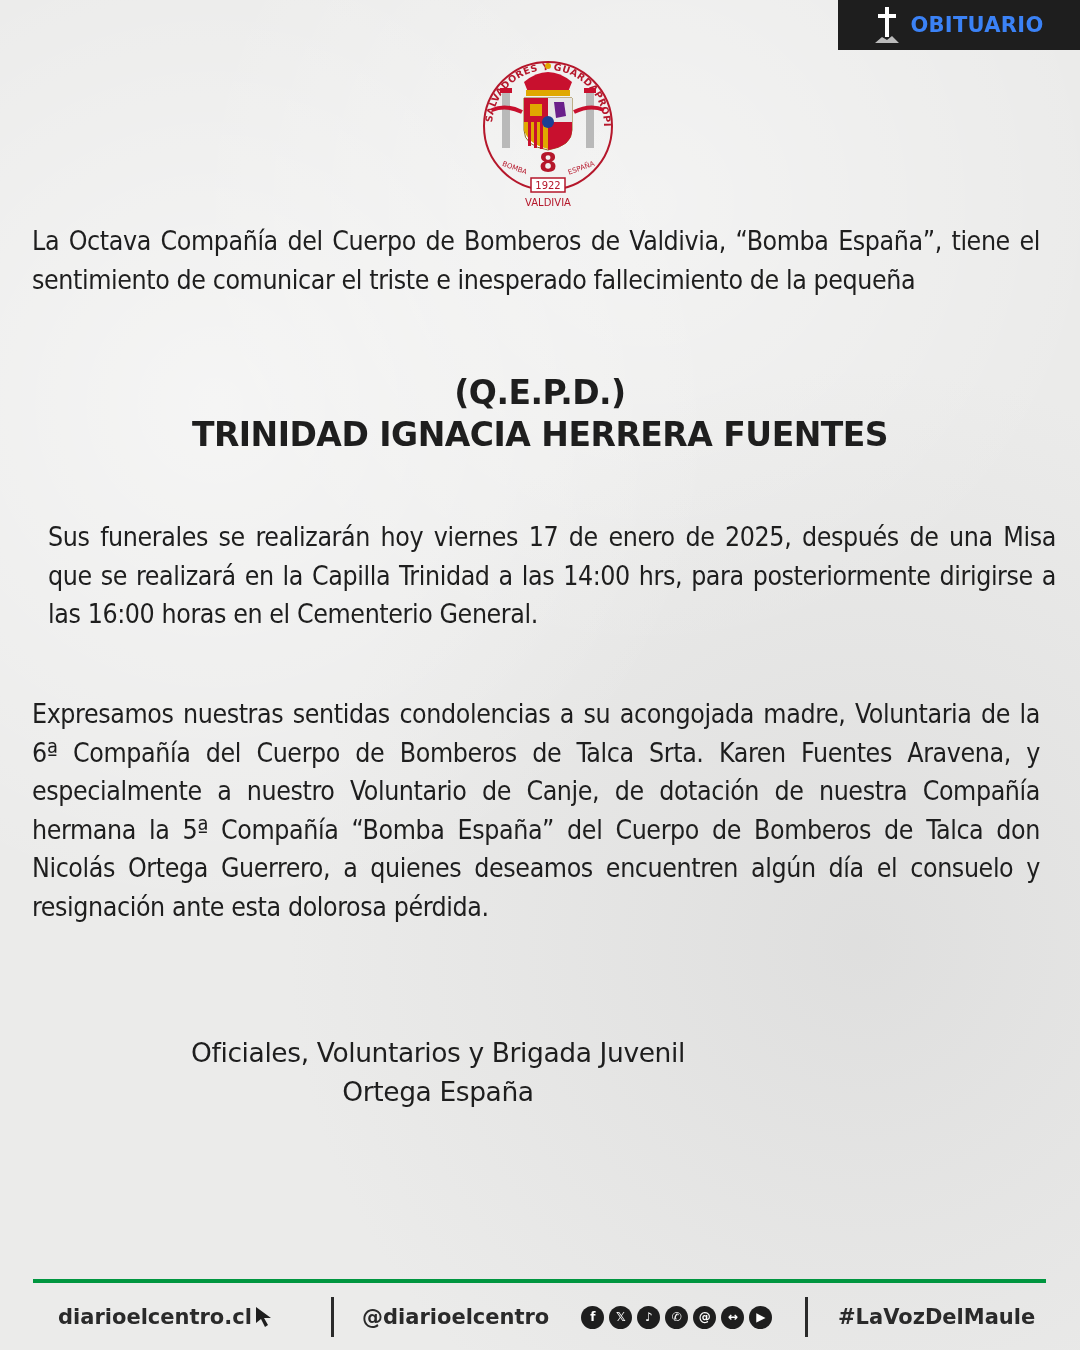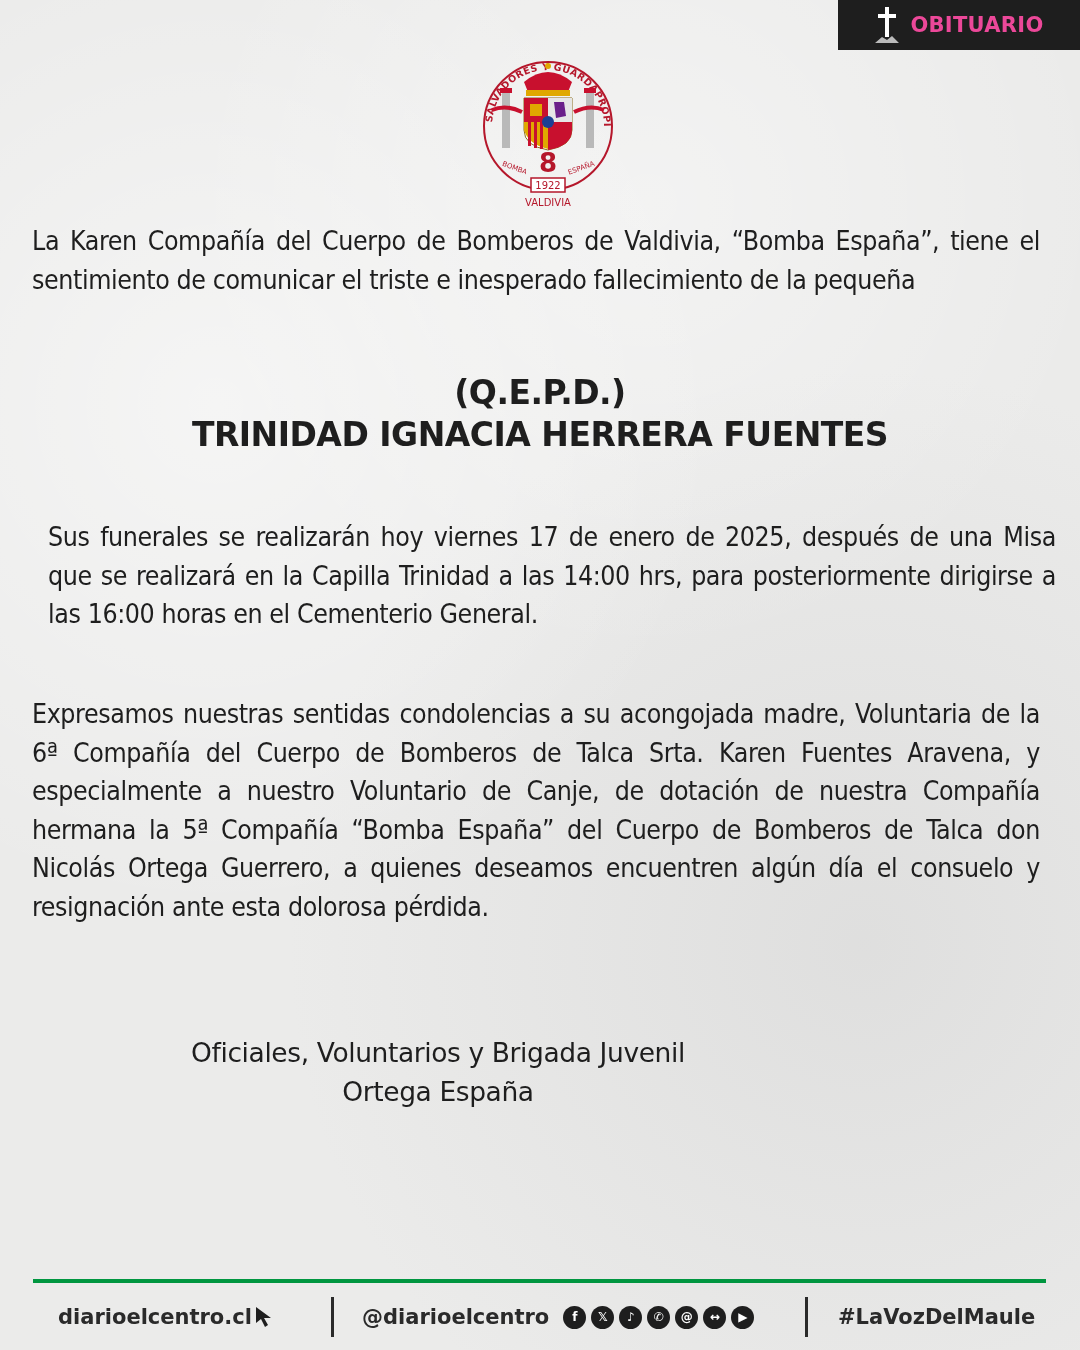--- a/index.html
+++ b/index.html
@@ -8,21 +8,21 @@
     background: #ebebea;
     background-image:
       radial-gradient(circle at 20% 30%, rgba(255,255,255,0.5) 0, transparent 40%),
       radial-gradient(circle at 80% 70%, rgba(200,200,200,0.35) 0, transparent 45%),
       radial-gradient(circle at 60% 15%, rgba(255,255,255,0.4) 0, transparent 35%);
     font-family: "DejaVu Sans", sans-serif;
     color: #1e1e1e;
   }
   .badge {
     position: absolute; top: 0; right: 0; width: 242px; height: 50px;
-    background: #1e1e1e; color: #ec4899; display: flex; align-items: center;
+    background: #1e1e1e; color: #3b82f6; display: flex; align-items: center;
     justify-content: center; gap: 10px; font-weight: bold; font-size: 21px;
     letter-spacing: 0.3px;
   }
   .badge svg { width: 26px; height: 40px; }
   .logo { position: absolute; left: 478px; top: 44px; width: 140px; height: 168px; }
   .text-block {
     position: absolute; left: 32px; width: 1008px;
     font-size: 26.5px; line-height: 38.5px; text-align: justify;
     font-family: "DejaVu Sans Condensed", "DejaVu Sans", sans-serif;
     font-stretch: condensed; letter-spacing: -0.4px;
@@ -43,21 +43,21 @@
     position: absolute; left: 33px; width: 1013px; top: 1279px; height: 4px;
     background: #009640;
   }
   .footer {
     position: absolute; left: 0; width: 1080px; top: 1292px; height: 50px;
     display: flex; align-items: center; font-weight: bold; font-size: 21px;
     color: #2a2a2a;
   }
   .footer .site { position: absolute; left: 58px; display: flex; align-items: center; gap: 2px; }
   .footer .sep { position: absolute; width: 3px; height: 40px; background: #2a2a2a; top: 5px; }
-  .footer .handle { position: absolute; left: 362px; display: flex; align-items: center; gap: 14px; }
+  .footer .handle { position: absolute; left: 362px; display: flex; align-items: center; gap: 32px; }
   .footer .icons { display: flex; gap: 5px; }
   .footer .icons span {
     width: 23px; height: 23px; border-radius: 50%; background: #1e1e1e; color: #fff;
     display: inline-flex; align-items: center; justify-content: center;
     font-size: 12px; font-weight: bold; line-height: 1;
   }
   .footer .hashtag { position: absolute; left: 838px; }
 </style>
 </head>
 <body>
@@ -104,21 +104,21 @@
   <path d="M96 68 Q112 60 126 66" stroke="#c8102e" stroke-width="4" fill="none"></path>
 
   <text x="70" y="128" text-anchor="middle" font-family="DejaVu Sans, sans-serif" font-size="26" font-weight="bold" fill="#b5172b">8</text>
   <text x="36" y="126" text-anchor="middle" font-family="DejaVu Sans, sans-serif" font-size="7" fill="#b5172b" transform="rotate(20 36 126)">BOMBA</text>
   <text x="104" y="126" text-anchor="middle" font-family="DejaVu Sans, sans-serif" font-size="7" fill="#b5172b" transform="rotate(-20 104 126)">ESPAÑA</text>
   <rect x="53" y="134" width="34" height="14" fill="#fff" stroke="#b5172b" stroke-width="1.5"></rect>
   <text x="70" y="145" text-anchor="middle" font-family="DejaVu Sans, sans-serif" font-size="10" fill="#b5172b">1922</text>
   <text x="70" y="162" text-anchor="middle" font-family="DejaVu Sans, sans-serif" font-size="10" fill="#b5172b">VALDIVIA</text>
 </svg>
 
-<p class="text-block intro" style="margin:0">La Karen Compañía del Cuerpo de Bomberos de Valdivia, “Bomba España”, tiene el sentimiento de comunicar el triste e inesperado fallecimiento de la pequeña</p>
+<p class="text-block intro" style="margin:0">La Octava Compañía del Cuerpo de Bomberos de Valdivia, “Bomba España”, tiene el sentimiento de comunicar el triste e inesperado fallecimiento de la pequeña</p>
 
 <div class="name-block">
   <div>(Q.E.P.D.)</div>
   <div>TRINIDAD IGNACIA HERRERA FUENTES</div>
 </div>
 
 <p class="text-block funeral" style="margin:16px">Sus funerales se realizarán hoy viernes 17 de enero de 2025, después de una Misa que se realizará en la Capilla Trinidad a las 14:00 hrs, para posteriormente dirigirse a las 16:00 horas en el Cementerio General.</p>
 
 <p class="text-block condolences" style="margin:0">Expresamos nuestras sentidas condolencias a su acongojada madre, Voluntaria de la 6ª Compañía del Cuerpo de Bomberos de Talca Srta. Karen Fuentes Aravena, y especialmente a nuestro Voluntario de Canje, de dotación de nuestra Compañía hermana la 5ª Compañía “Bomba España” del Cuerpo de Bomberos de Talca don Nicolás Ortega Guerrero, a quienes deseamos encuentren algún día el consuelo y resignación ante esta dolorosa pérdida.</p>
 

